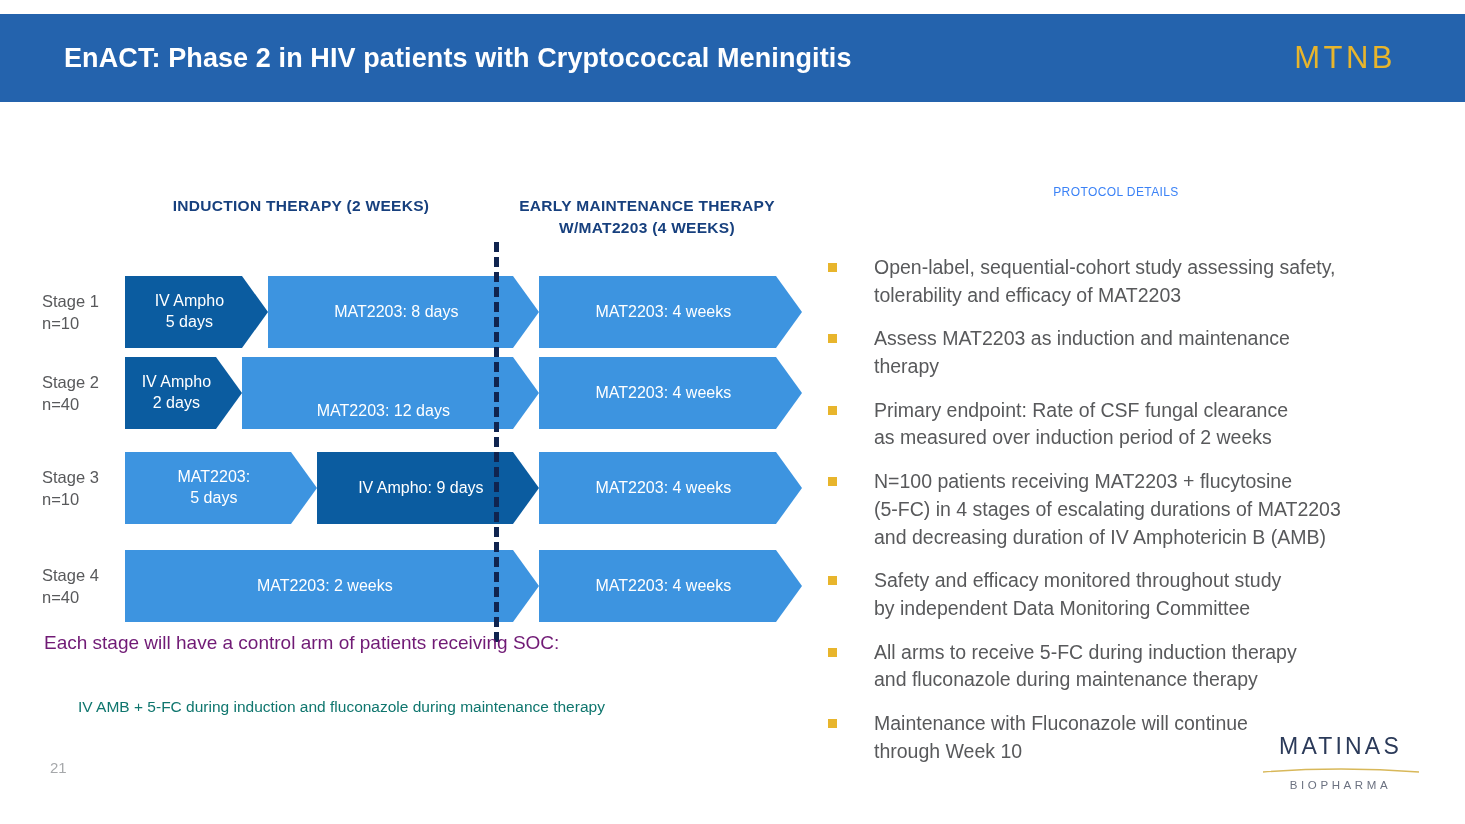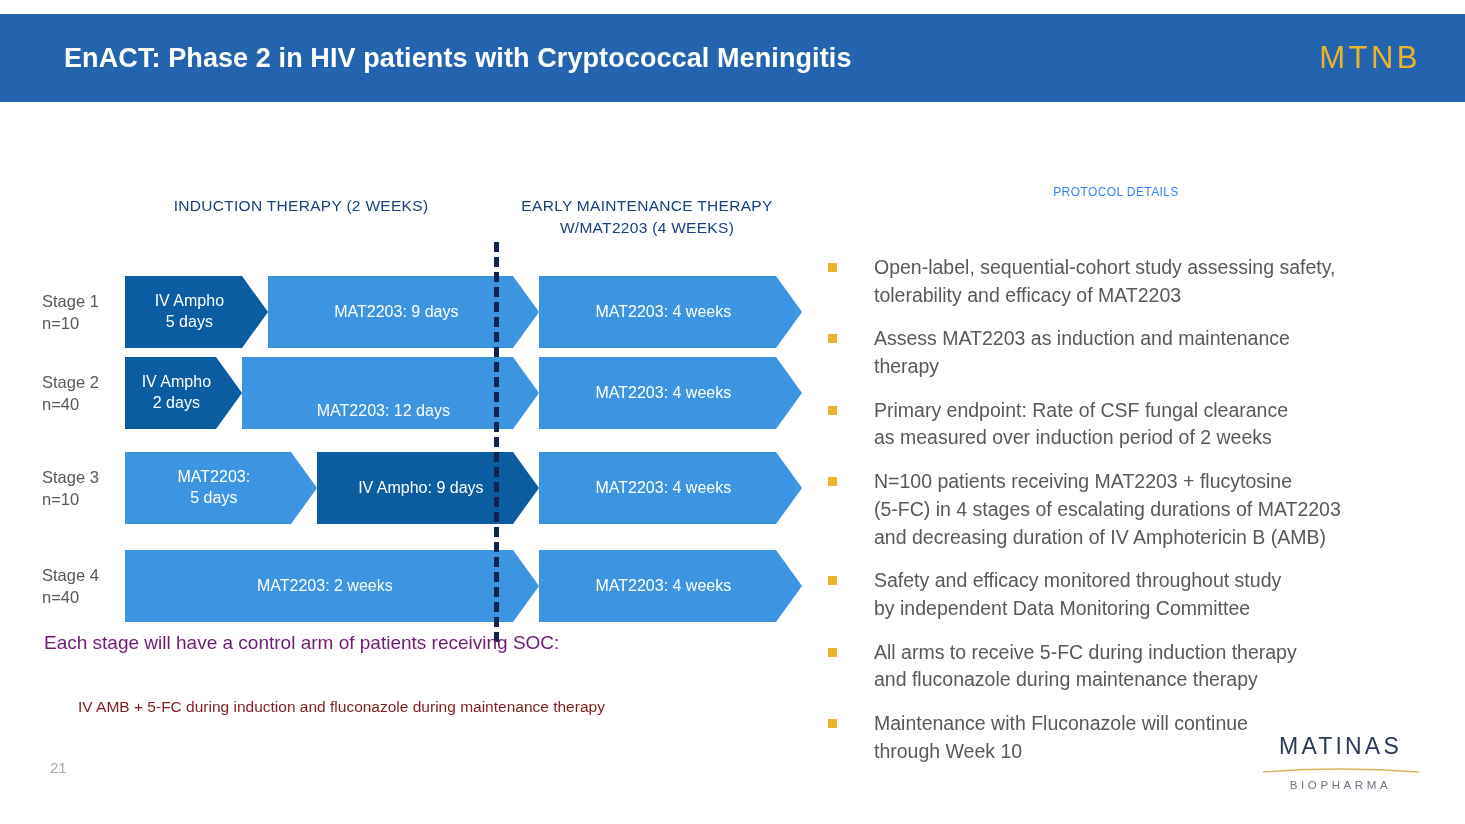--- a/index.html
+++ b/index.html
@@ -19,42 +19,42 @@
   
   .header-bar {
     position: absolute;
     left: 0; top: 14px;
     width: 1465px; height: 88px;
     background: #2463ad;
     display: flex;
     align-items: center;
     justify-content: space-between;
     box-sizing: border-box;
-    padding: 0 44px 0 64px;
+    padding: 0 69px 0 64px;
   }
   .header-title {
     color: #ffffff;
     font-size: 27px;
     font-weight: bold;
     letter-spacing: 0.1px;
     white-space: nowrap;
   }
   .ticker {
     color: #e8b52c;
     font-size: 31px;
     font-weight: normal;
     letter-spacing: 3.5px;
   }
 
   
   .col-head {
     position: absolute;
     color: #17407e;
     font-size: 15.5px;
-    font-weight: normal;
+    font-weight: bold;
     text-align: center;
     line-height: 1.45;
     letter-spacing: 0.3px;
   }
   .col-head-induction { left: 153px; top: 195px; width: 296px; }
   .col-head-maintenance { left: 487px; top: 195px; width: 320px; }
 
   
   .protocol-head {
     position: absolute;
@@ -117,21 +117,21 @@
   .footnote-1 {
     position: absolute;
     left: 44px; top: 632px;
     font-size: 19px;
     color: #701a75;
   }
   .footnote-2 {
     position: absolute;
     left: 78px; top: 698px;
     font-size: 15.5px;
-    color: #7f1d1d;
+    color: #0f766e;
   }
 
   
   .bullets {
     position: absolute;
     left: 828px; top: 238px;
     width: 625px;
   }
   .bullet-item {
     display: flex;
@@ -200,21 +200,21 @@
       <div class="stage-label">Stage 1
 n=10</div>
       <div class="bar-wrap">
         <svg class="bar-svg" viewBox="0 0 677 72">
           <path d="M414,0 L651,0 L677,36 L651,72 L414,72 Z" fill="#3d94e0"></path>
           <path d="M143,0 L388,0 L414,36 L388,72 L143,72 Z" fill="#3d94e0"></path>
           <path d="M0,0 L117,0 L143,36 L117,72 L0,72 Z" fill="#0b5ca0"></path>
         </svg>
         <div class="seg-text" style="left: 0px; width: 128.7px;">IV Ampho
 5 days</div>
-        <div class="seg-text" style="left: 143px; width: 256.7px;">MAT2203: 9 days</div>
+        <div class="seg-text" style="left: 143px; width: 256.7px;">MAT2203: 8 days</div>
         <div class="seg-text" style="left: 414px; width: 248.7px;">MAT2203: 4 weeks</div>
       </div>
     </div>
     <div class="stage-row" style="top: 357px;">
       <div class="stage-label">Stage 2
 n=40</div>
       <div class="bar-wrap">
         <svg class="bar-svg" viewBox="0 0 677 72">
           <path d="M414,0 L651,0 L677,36 L651,72 L414,72 Z" fill="#3d94e0"></path>
           <path d="M117,0 L388,0 L414,36 L388,72 L117,72 Z" fill="#3d94e0"></path>

